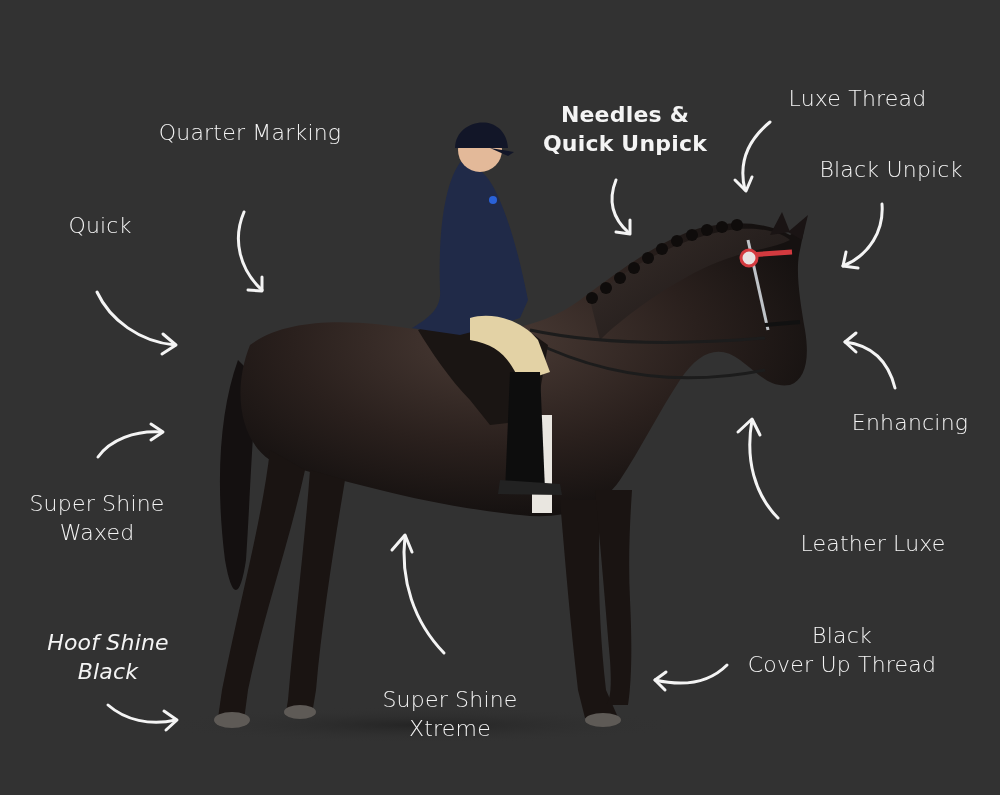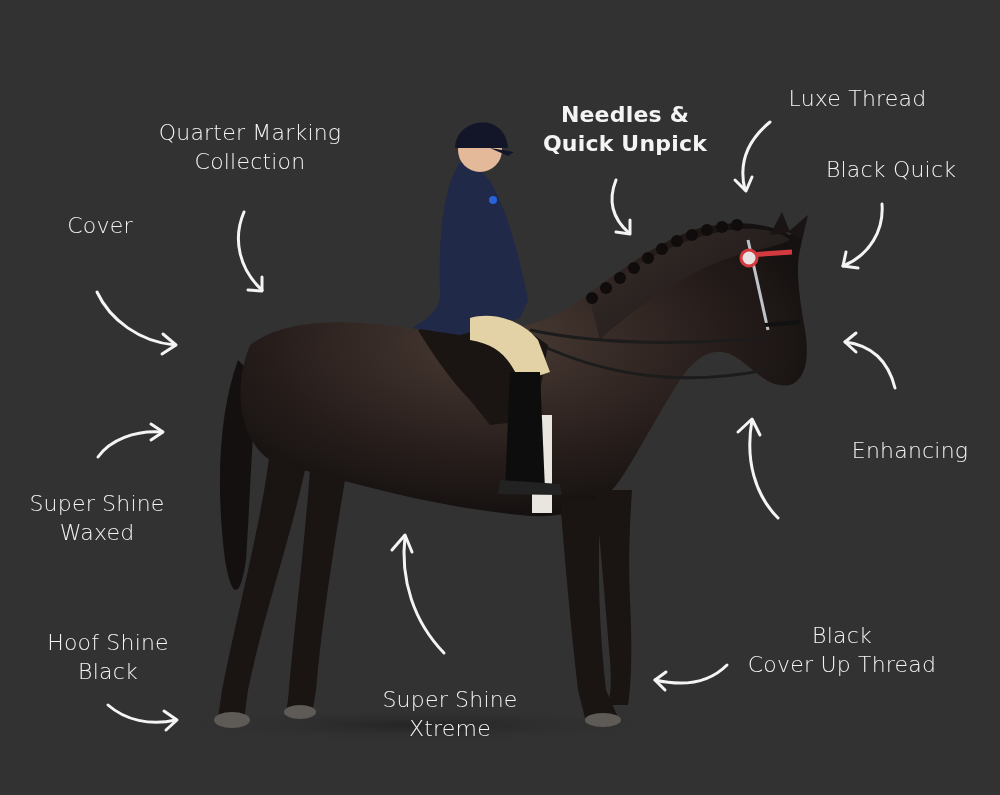--- a/index.html
+++ b/index.html
@@ -133,43 +133,45 @@
         <path d="M392 550 L405 535 L412 552"></path>
     </g>
     <g>
       <path d="M727 665 C712 680 690 688 655 680"></path>
         <path d="M666 672 L655 680 L665 690"></path>
     </g>
   </svg>
 
   <div class="label" style="left:150px; top:118px; width:200px;">
     <span>Quarter Marking</span>
-    <span>Collection</span>
   </div>
   <div class="label" style="left:40px; top:211px; width:120px;">
-    <span>Cover</span>
+    <span>Quick</span>
   </div>
   <div class="label" style="left:540px; top:100px; width:170px;font-weight:bold;">
     <span>Needles &amp;</span>
     <span>Quick Unpick</span>
   </div>
   <div class="label" style="left:765px; top:84px; width:185px;">
     <span>Luxe Thread</span>
   </div>
   <div class="label" style="left:802px; top:155px; width:178px;">
-    <span>Black Quick</span>
+    <span>Black Unpick</span>
   </div>
-  <div class="label" style="left:845px; top:436px; width:130px;text-align:center;">
+  <div class="label" style="left:845px; top:408px; width:130px;text-align:center;">
     <span>Enhancing</span>
+  </div>
+  <div class="label" style="left:798px; top:529px; width:150px;">
+    <span>Leather Luxe</span>
   </div>
   <div class="label" style="left:22px; top:489px; width:150px;">
     <span>Super Shine</span>
     <span>Waxed</span>
   </div>
-  <div class="label" style="left:38px; top:628px; width:140px;">
+  <div class="label" style="left:38px; top:628px; width:140px;font-style:italic;">
     <span>Hoof Shine</span>
     <span>Black</span>
   </div>
   <div class="label" style="left:375px; top:685px; width:150px;">
     <span>Super Shine</span>
     <span>Xtreme</span>
   </div>
   <div class="label" style="left:742px; top:621px; width:200px;">
     <span>Black</span>
     <span>Cover Up Thread</span>

